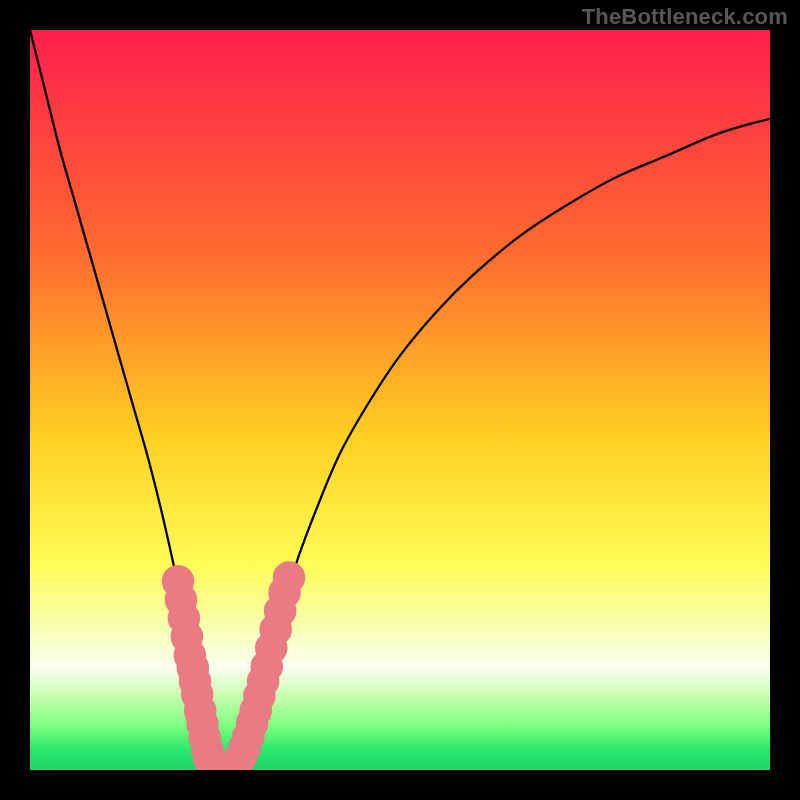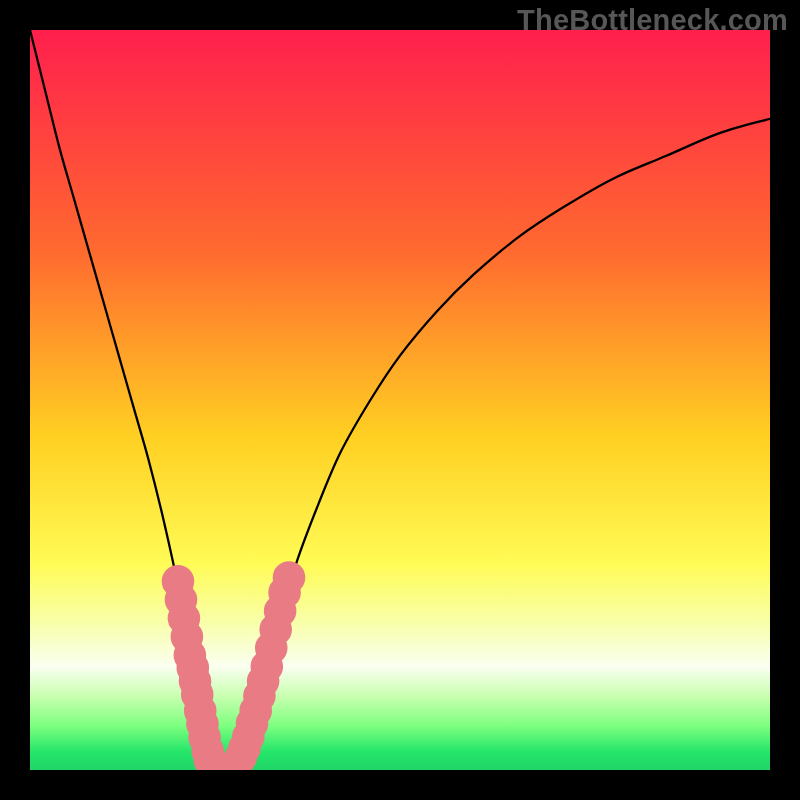--- a/index.html
+++ b/index.html
@@ -17,21 +17,21 @@
     top: 0;
     width: 800px;
     height: 800px;
     background: #000;
   }
   .watermark {
     position: absolute;
     top: 4px;
     right: 12px;
     color: #575757;
-    font-size: 29px;
+    font-size: 22px;
     font-weight: 600;
     letter-spacing: 0.2px;
     z-index: 10;
     user-select: none;
   }
   .plot-area {
     position: absolute;
     left: 30px;
     top: 30px;
     width: 740px;

